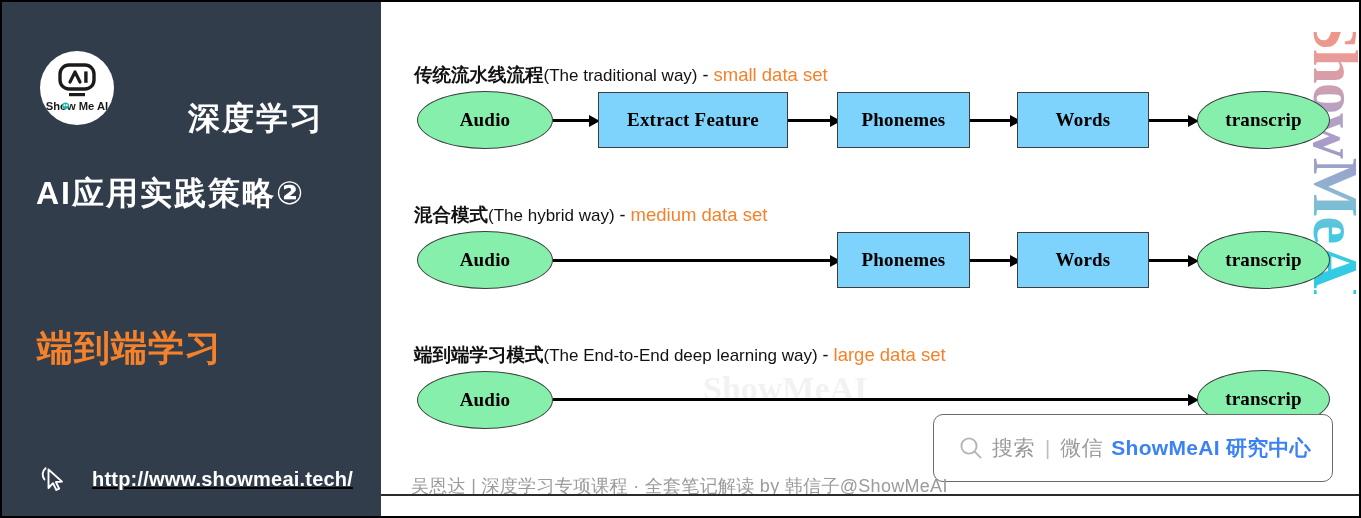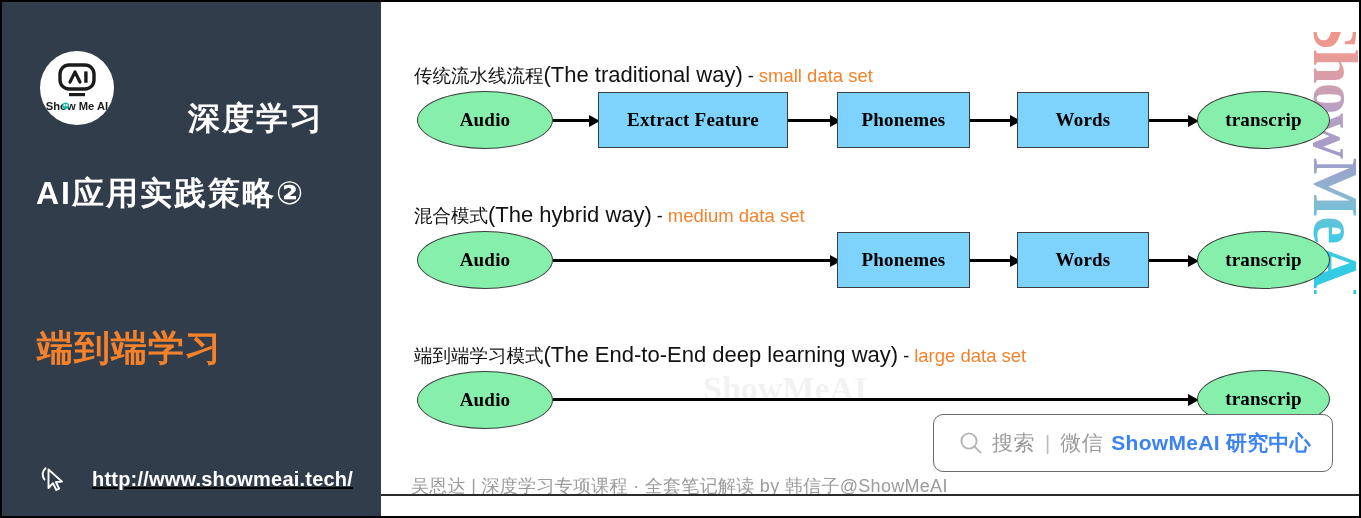--- a/index.html
+++ b/index.html
@@ -126,27 +126,27 @@
   }
 
   
   .sec-head {
     position: absolute;
     white-space: nowrap;
     font-size: 18px;
     color: #111111;
   }
   .sec-head .cn {
-    font-weight: 400;
+    font-weight: 700;
     font-size: 18.5px;
     font-family: "Liberation Sans","DejaVu Sans", sans-serif;
   }
   .sec-head .en {
     font-weight: 400;
-    font-size: 22px;
+    font-size: 17px;
   }
   .sec-head .dash { font-weight: 400; }
   .sec-head .tag {
     color: #f5822a;
     font-size: 18.5px;
     font-weight: 500;
   }
 
   
   .node {
@@ -176,21 +176,21 @@
     width: 0; height: 0;
     border-top: 6px solid transparent;
     border-bottom: 6px solid transparent;
     border-left: 11px solid #000000;
   }
 
   
   #search-pill {
     position: absolute;
     left: 552px; top: 412px;
-    width: 400px; height: 58px;
+    width: 400px; height: 68px;
     border: 1.6px solid #6b6b6b;
     border-radius: 10px;
     background: #ffffff;
     display: flex;
     align-items: center;
     padding-left: 24px;
     gap: 8px;
   }
   #search-pill .mag { flex: 0 0 auto; display:block; }
   .sp-text {

